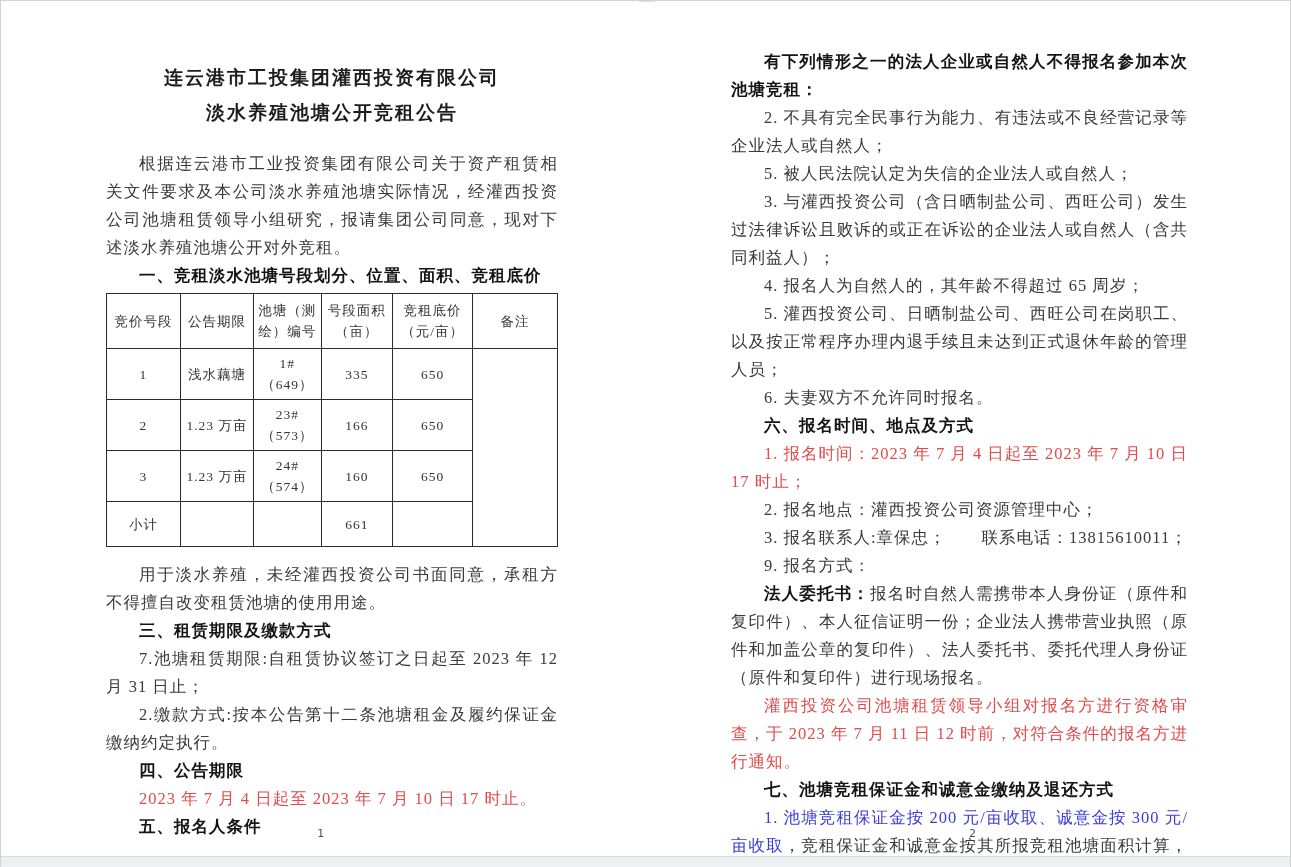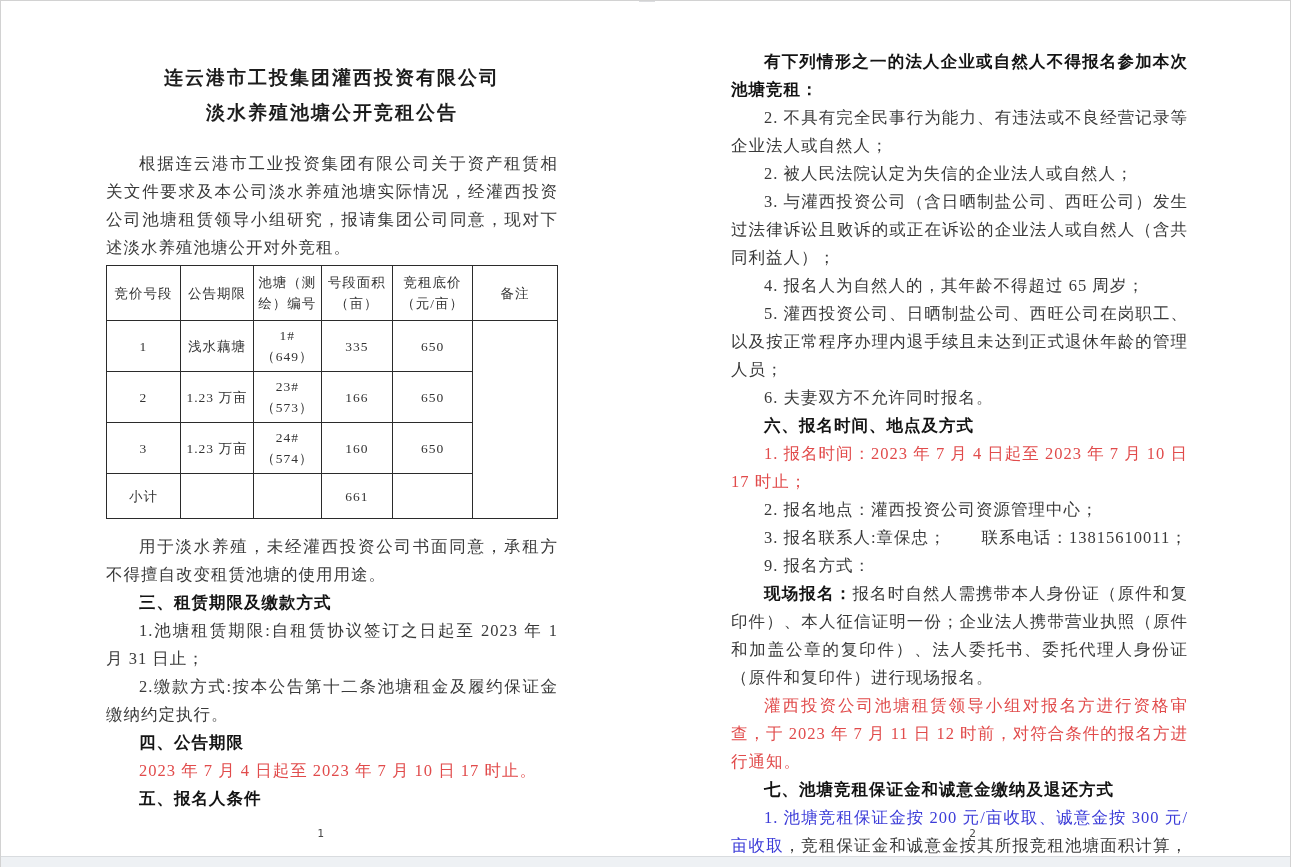--- a/index.html
+++ b/index.html
@@ -70,20 +70,21 @@
     </span>
     <span class="drop-arrow">▾</span>
   </div>
 
   <div class="page page-left">
     <h1 class="doc-title">连云港市工投集团灌西投资有限公司</h1>
     <h1 class="doc-title">淡水养殖池塘公开竞租公告</h1>
     <div class="title-space"></div>
     <div id="page1-blocks">
         <p class="para"><span>根据连云港市工业投资集团有限公司关于资产租赁相关文件要求及本公司淡水养殖池塘实际情况，经灌西投资公司池塘租赁领导小组研究，报请集团公司同意，现对下述淡水养殖池塘公开对外竞租。</span></p>
+        <p class="heading"><span>一、竞租淡水池塘号段划分、位置、面积、竞租底价</span></p>
         <table class="pond">
           <colgroup>
             <col style="width: 16.4%;">
             <col style="width: 16.2%;">
             <col style="width: 15%;">
             <col style="width: 15.8%;">
             <col style="width: 17.8%;">
             <col style="width: 18.8%;">
           </colgroup>
           <thead>
@@ -123,43 +124,43 @@
               <td>小计</td>
               <td></td>
               <td></td>
               <td>661</td>
               <td></td>
             </tr>
           </tbody>
         </table>
         <p class="para"><span>用于淡水养殖，未经灌西投资公司书面同意，承租方不得擅自改变租赁池塘的使用用途。</span></p>
         <p class="heading"><span>三、租赁期限及缴款方式</span></p>
-        <p class="para"><span>1.池塘租赁期限:自租赁协议签订之日起至 2023 年 1 月 31 日止；</span></p>
+        <p class="para"><span>7.池塘租赁期限:自租赁协议签订之日起至 2023 年 12 月 31 日止；</span></p>
         <p class="para"><span>2.缴款方式:按本公告第十二条池塘租金及履约保证金缴纳约定执行。</span></p>
         <p class="heading"><span>四、公告期限</span></p>
         <p class="para"><span class="red">2023 年 7 月 4 日起至 2023 年 7 月 10 日 17 时止。</span></p>
         <p class="heading"><span>五、报名人条件</span></p>
       </div>
   </div>
 
   <div class="page page-right">
     <div id="page2-blocks">
         <p class="para"><span class="bold">有下列情形之一的法人企业或自然人不得报名参加本次池塘竞租：</span></p>
         <p class="para"><span>2. 不具有完全民事行为能力、有违法或不良经营记录等企业法人或自然人；</span></p>
-        <p class="para"><span>2. 被人民法院认定为失信的企业法人或自然人；</span></p>
+        <p class="para"><span>5. 被人民法院认定为失信的企业法人或自然人；</span></p>
         <p class="para"><span>3. 与灌西投资公司（含日晒制盐公司、西旺公司）发生过法律诉讼且败诉的或正在诉讼的企业法人或自然人（含共同利益人）；</span></p>
         <p class="para"><span>4. 报名人为自然人的，其年龄不得超过 65 周岁；</span></p>
         <p class="para"><span>5. 灌西投资公司、日晒制盐公司、西旺公司在岗职工、以及按正常程序办理内退手续且未达到正式退休年龄的管理人员；</span></p>
         <p class="para"><span>6. 夫妻双方不允许同时报名。</span></p>
         <p class="heading"><span>六、报名时间、地点及方式</span></p>
         <p class="para"><span class="red">1. 报名时间：2023 年 7 月 4 日起至 2023 年 7 月 10 日 17 时止；</span></p>
         <p class="para"><span>2. 报名地点：灌西投资公司资源管理中心；</span></p>
         <p class="para"><span>3. 报名联系人:章保忠；　　联系电话：13815610011；</span></p>
         <p class="para"><span>9. 报名方式：</span></p>
-        <p class="para"><span class="bold">现场报名：</span><span>报名时自然人需携带本人身份证（原件和复印件）、本人征信证明一份；企业法人携带营业执照（原件和加盖公章的复印件）、法人委托书、委托代理人身份证（原件和复印件）进行现场报名。</span></p>
+        <p class="para"><span class="bold">法人委托书：</span><span>报名时自然人需携带本人身份证（原件和复印件）、本人征信证明一份；企业法人携带营业执照（原件和加盖公章的复印件）、法人委托书、委托代理人身份证（原件和复印件）进行现场报名。</span></p>
         <p class="para"><span class="red">灌西投资公司池塘租赁领导小组对报名方进行资格审查，于 2023 年 7 月 11 日 12 时前，对符合条件的报名方进行通知。</span></p>
         <p class="heading"><span>七、池塘竞租保证金和诚意金缴纳及退还方式</span></p>
         <p class="para"><span class="blue">1. 池塘竞租保证金按 200 元/亩收取、诚意金按 300 元/亩收取</span><span>，竞租保证金和诚意金按其所报竞租池塘面积计算，全额缴纳，</span></p>
       </div>
   </div>
 
   <div class="page-number pn-left">1</div>
   <div class="page-number pn-right">2</div>
 
 </div>

